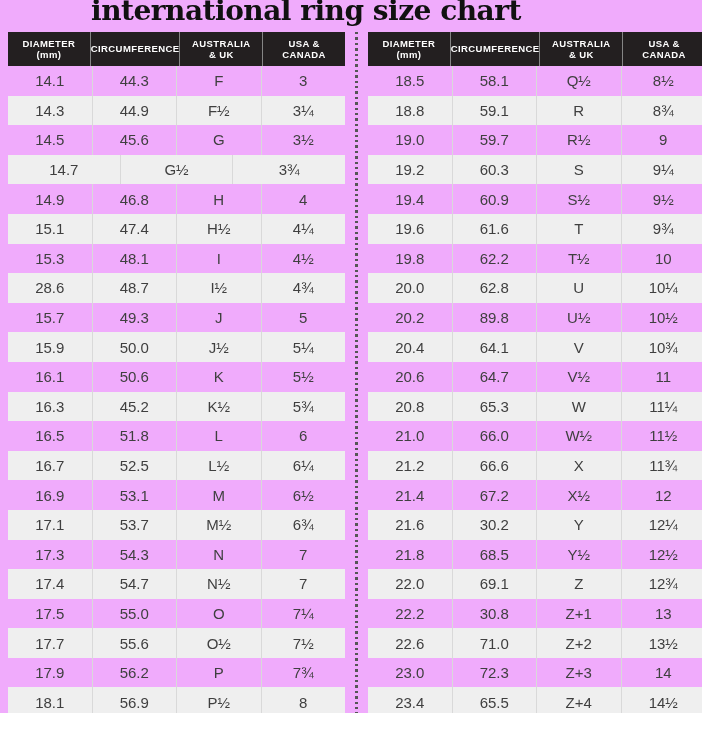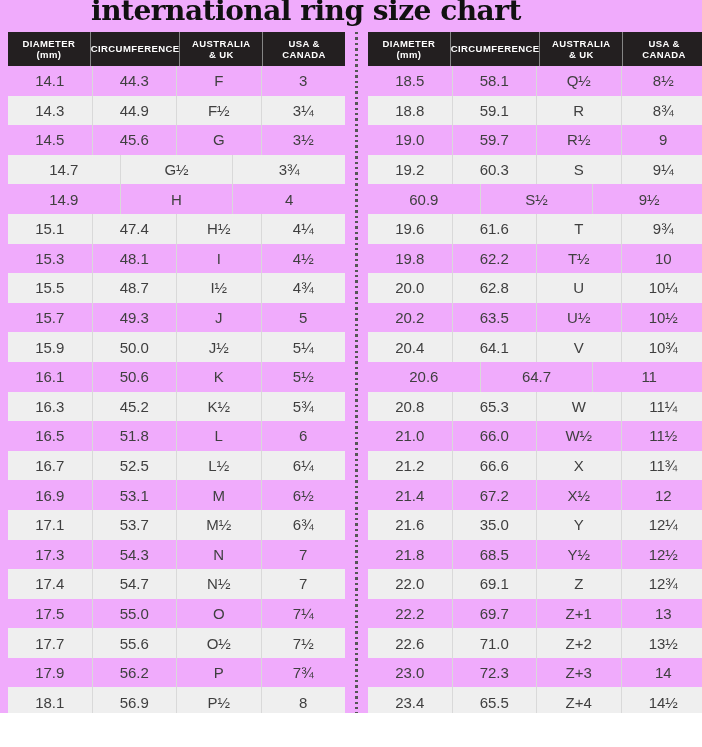--- a/index.html
+++ b/index.html
@@ -131,37 +131,38 @@
           <div class="td">G</div>
           <div class="td">3½</div>
         </div>
         <div class="tr alt">
           <div class="td">14.7</div>
           <div class="td">G½</div>
           <div class="td">3¾</div>
         </div>
         <div class="tr">
           <div class="td">14.9</div>
+          <div class="td">46.8</div>
           <div class="td">H</div>
           <div class="td">4</div>
         </div>
         <div class="tr alt">
           <div class="td">15.1</div>
           <div class="td">47.4</div>
           <div class="td">H½</div>
           <div class="td">4¼</div>
         </div>
         <div class="tr">
           <div class="td">15.3</div>
           <div class="td">48.1</div>
           <div class="td">I</div>
           <div class="td">4½</div>
         </div>
         <div class="tr alt">
-          <div class="td">15.5</div>
+          <div class="td">28.6</div>
           <div class="td">48.7</div>
           <div class="td">I½</div>
           <div class="td">4¾</div>
         </div>
         <div class="tr">
           <div class="td">15.7</div>
           <div class="td">49.3</div>
           <div class="td">J</div>
           <div class="td">5</div>
         </div>
@@ -291,20 +292,21 @@
           <div class="td">R½</div>
           <div class="td">9</div>
         </div>
         <div class="tr alt">
           <div class="td">19.2</div>
           <div class="td">60.3</div>
           <div class="td">S</div>
           <div class="td">9¼</div>
         </div>
         <div class="tr">
+          <div class="td">19.4</div>
           <div class="td">60.9</div>
           <div class="td">S½</div>
           <div class="td">9½</div>
         </div>
         <div class="tr alt">
           <div class="td">19.6</div>
           <div class="td">61.6</div>
           <div class="td">T</div>
           <div class="td">9¾</div>
         </div>
@@ -315,33 +317,34 @@
           <div class="td">10</div>
         </div>
         <div class="tr alt">
           <div class="td">20.0</div>
           <div class="td">62.8</div>
           <div class="td">U</div>
           <div class="td">10¼</div>
         </div>
         <div class="tr">
           <div class="td">20.2</div>
-          <div class="td">63.5</div>
+          <div class="td">89.8</div>
           <div class="td">U½</div>
           <div class="td">10½</div>
         </div>
         <div class="tr alt">
           <div class="td">20.4</div>
           <div class="td">64.1</div>
           <div class="td">V</div>
           <div class="td">10¾</div>
         </div>
         <div class="tr">
           <div class="td">20.6</div>
           <div class="td">64.7</div>
+          <div class="td">V½</div>
           <div class="td">11</div>
         </div>
         <div class="tr alt">
           <div class="td">20.8</div>
           <div class="td">65.3</div>
           <div class="td">W</div>
           <div class="td">11¼</div>
         </div>
         <div class="tr">
           <div class="td">21.0</div>
@@ -356,39 +359,39 @@
           <div class="td">11¾</div>
         </div>
         <div class="tr">
           <div class="td">21.4</div>
           <div class="td">67.2</div>
           <div class="td">X½</div>
           <div class="td">12</div>
         </div>
         <div class="tr alt">
           <div class="td">21.6</div>
-          <div class="td">35.0</div>
+          <div class="td">30.2</div>
           <div class="td">Y</div>
           <div class="td">12¼</div>
         </div>
         <div class="tr">
           <div class="td">21.8</div>
           <div class="td">68.5</div>
           <div class="td">Y½</div>
           <div class="td">12½</div>
         </div>
         <div class="tr alt">
           <div class="td">22.0</div>
           <div class="td">69.1</div>
           <div class="td">Z</div>
           <div class="td">12¾</div>
         </div>
         <div class="tr">
           <div class="td">22.2</div>
-          <div class="td">69.7</div>
+          <div class="td">30.8</div>
           <div class="td">Z+1</div>
           <div class="td">13</div>
         </div>
         <div class="tr alt">
           <div class="td">22.6</div>
           <div class="td">71.0</div>
           <div class="td">Z+2</div>
           <div class="td">13½</div>
         </div>
         <div class="tr">

